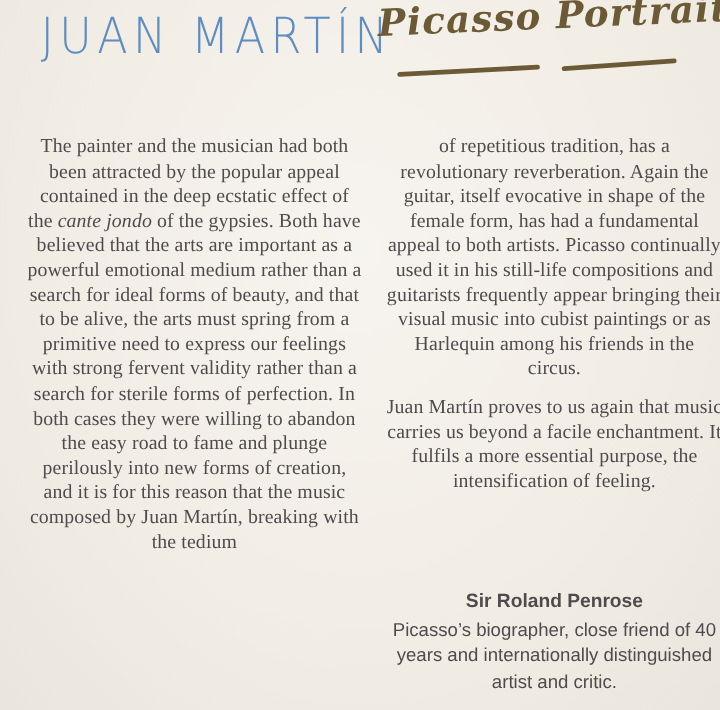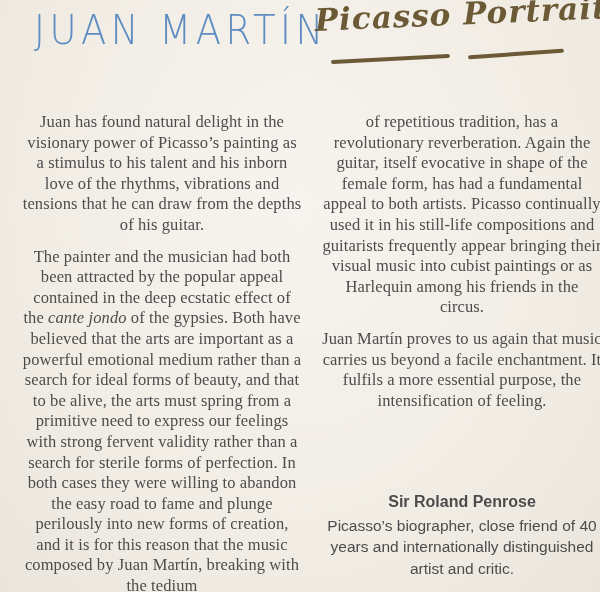--- a/index.html
+++ b/index.html
@@ -85,21 +85,20 @@
   <div class="artist" style="color: rgb(94, 141, 194);">JUAN MARTÍN</div>
 
   <div class="album" style="color: rgb(107, 90, 53);">Picasso Portraits</div>
 
   <div class="underline u1" style="background-color: rgb(107, 90, 53);"></div>
   <div class="underline u2" style="background-color: rgb(107, 90, 53);"></div>
 
   <div class="columns" style="color: rgb(79, 75, 77);">
 
     <div class="col">
-      <p class="body">Juan has found natural delight in the visionary power of Picasso’s painting as a stimulus to his talent and his inborn love of the rhythms, vibrations and tensions that he can draw from the depths of his guitar.</p>
       <p class="body"><span>The painter and the musician had both been attracted by the popular appeal contained in the deep ecstatic effect of the </span><em>cante jondo</em><span> of the gypsies. Both have believed that the arts are important as a powerful emotional medium rather than a search for ideal forms of beauty, and that to be alive, the arts must spring from a primitive need to express our feelings with strong fervent validity rather than a search for sterile forms of perfection. In both cases they were willing to abandon the easy road to fame and plunge perilously into new forms of creation, and it is for this reason that the music composed by Juan Martín, breaking with the tedium</span></p>
     </div>
 
     <div class="col">
       <p class="body">of repetitious tradition, has a revolutionary reverberation. Again the guitar, itself evocative in shape of the female form, has had a fundamental appeal to both artists. Picasso continually used it in his still-life compositions and guitarists frequently appear bringing their visual music into cubist paintings or as Harlequin among his friends in the circus.</p>
       <p class="body">Juan Martín proves to us again that music carries us beyond a facile enchantment. It fulfils a more essential purpose, the intensification of feeling.</p>
 
       <div class="signature">
         <p class="sig-name">Sir Roland Penrose</p>
         <p class="sig-desc">Picasso’s biographer, close friend of 40 years and internationally distinguished artist and critic.</p>

